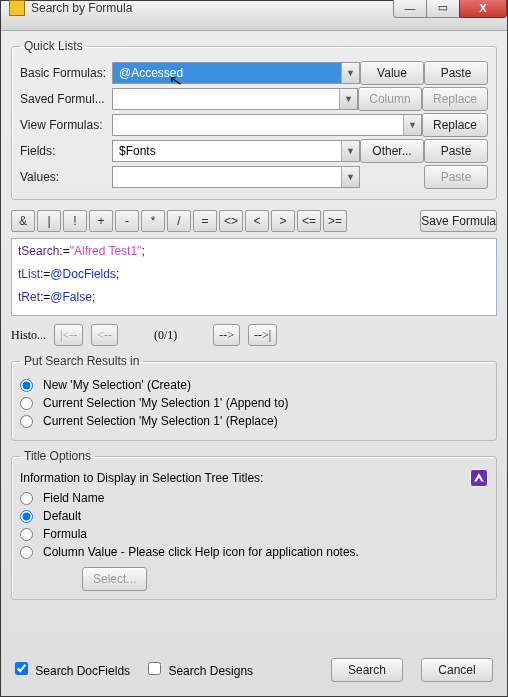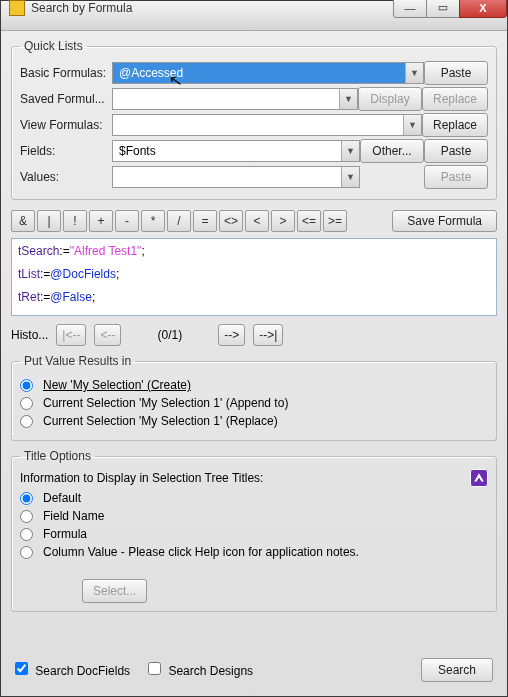--- a/index.html
+++ b/index.html
@@ -87,21 +87,21 @@
   .btn {
     height:24px; min-width:64px;
     border:1px solid #999; border-radius:3px;
     background: linear-gradient(#fafafa,#dcdcdc);
     font:inherit; color:#222;
     padding:0 10px;
     display:inline-flex; align-items:center; justify-content:center;
     box-shadow: inset 0 1px 0 #fff;
   }
   .btn.disabled { color:#9a9a9a; }
-  .btn.small { min-width:auto; padding:0 14px; height:22px; }
+  .btn.small { min-width:auto; padding:0 0; height:22px; }
   .btn.tiny { min-width:auto; padding:0 5px; height:22px; font-size:12px; }
 
   .opbar { display:flex; gap:2px; align-items:center; margin-top:4px; }
   .opbtn {
     height:22px; width:24px;
     border:1px solid #9a9a9a; border-radius:2px;
     background: linear-gradient(#f6f6f6,#dadada);
     display:flex; align-items:center; justify-content:center;
     font-size:12px; color:#333;
   }
@@ -115,21 +115,21 @@
     font-family: inherit;
     font-size:12px;
     line-height:17px;
     overflow:hidden;
     margin-top:2px;
   }
   .tok-key { color:#4c1d95; }
   .tok-str { color:#d63fd6; }
   .tok-fn  { color:#1030d0; }
 
-  .histrow { display:flex; align-items:center; gap:8px; margin:4px 0 2px 0; }
+  .histrow { display:flex; align-items:center; gap:8px; margin:4px 0 2px 0;font-family:Liberation Serif, serif; }
 
   .radio-row { display:flex; align-items:center; gap:6px; margin:4px 0; }
   input[type=radio], input[type=checkbox] { margin:0 4px 0 0; }
   .indent { margin-left:22px; }
   .textin {
     height:22px; border:1px solid #999; background:#fff;
     padding:0 6px; font:inherit;
   }
 
   .footer {
@@ -173,30 +173,31 @@
 
     <fieldset class="group">
       <legend>Quick Lists</legend>
 
       <div class="row">
         <div class="label">Basic Formulas:</div>
         <div class="combo sel">
           <input value="@Accessed" style="">
           <div class="dd">▼</div>
         </div>
+        <button class="btn">Value</button>
         <button class="btn">Paste</button>
       </div>
 
       <div class="row">
         <div class="label">Saved Formul...</div>
         <div class="combo">
           <input value="" style="">
           <div class="dd">▼</div>
         </div>
-        <button class="btn disabled">Display</button>
+        <button class="btn disabled">Column</button>
         <button class="btn disabled">Replace</button>
       </div>
 
       <div class="row">
         <div class="label">View Formulas:</div>
         <div class="combo">
           <input value="" style="">
           <div class="dd">▼</div>
         </div>
         <button class="btn">Replace</button>
@@ -253,60 +254,61 @@
       <button class="btn tiny disabled">|&lt;--</button>
       <button class="btn tiny disabled">&lt;--</button>
       <span style="width:20px"></span>
       <span>(0/1)</span>
       <span style="width:20px"></span>
       <button class="btn tiny">--&gt;</button>
       <button class="btn tiny">--&gt;|</button>
     </div>
 
     <fieldset class="group">
-      <legend>Put Value Results in</legend>
+      <legend>Put Search Results in</legend>
       <div class="radio-row">
         <input type="radio" name="res" checked="" style="">
-        <span style="text-decoration:underline">New 'My Selection' (Create)</span>
+        <span style="">New 'My Selection' (Create)</span>
       </div>
       <div class="radio-row">
         <input type="radio" name="res" style="">
         <span>Current Selection 'My Selection 1' (Append to)</span>
       </div>
       <div class="radio-row">
         <input type="radio" name="res" style="">
         <span>Current Selection 'My Selection 1' (Replace)</span>
       </div>
     </fieldset>
 
     <fieldset class="group" style="position:relative">
       <legend>Title Options</legend>
       <span class="help-icon" style="position:absolute; right:8px; top:6px;"></span>
       <div style="margin:2px 0 6px 0;">Information to Display in Selection Tree Titles:</div>
       <div class="radio-row">
+          <input type="radio" name="ti" style="">
+          <span>Field Name</span>
+        </div>
+      <div class="radio-row">
           <input type="radio" name="ti" checked="" style="">
           <span>Default</span>
         </div>
       <div class="radio-row">
           <input type="radio" name="ti" style="">
-          <span>Field Name</span>
-        </div>
-      <div class="radio-row">
-          <input type="radio" name="ti" style="">
           <span>Formula</span>
         </div>
       <div class="radio-row">
           <input type="radio" name="ti" style="">
           <span>Column Value -  Please click Help icon for application notes.</span>
         </div>
-      <div class="indent" style="margin-top:20px;padding-left:40px;">
+      <div class="indent" style="margin-top:8px;padding-left:40px;">
         <button class="btn disabled">Select...</button>
       </div>
     </fieldset>
 
     <div class="footer">
       <label><input type="checkbox" checked="" style=""> <span>Search DocFields</span></label>
       <label><input type="checkbox" style=""> <span>Search Designs</span></label>
       <div class="spacer"></div>
       <button class="btn" style="min-width:72px">Search</button>
+      <button class="btn" style="min-width:72px">Cancel</button>
     </div>
   </div>
 </div>
 
 </body></html>

